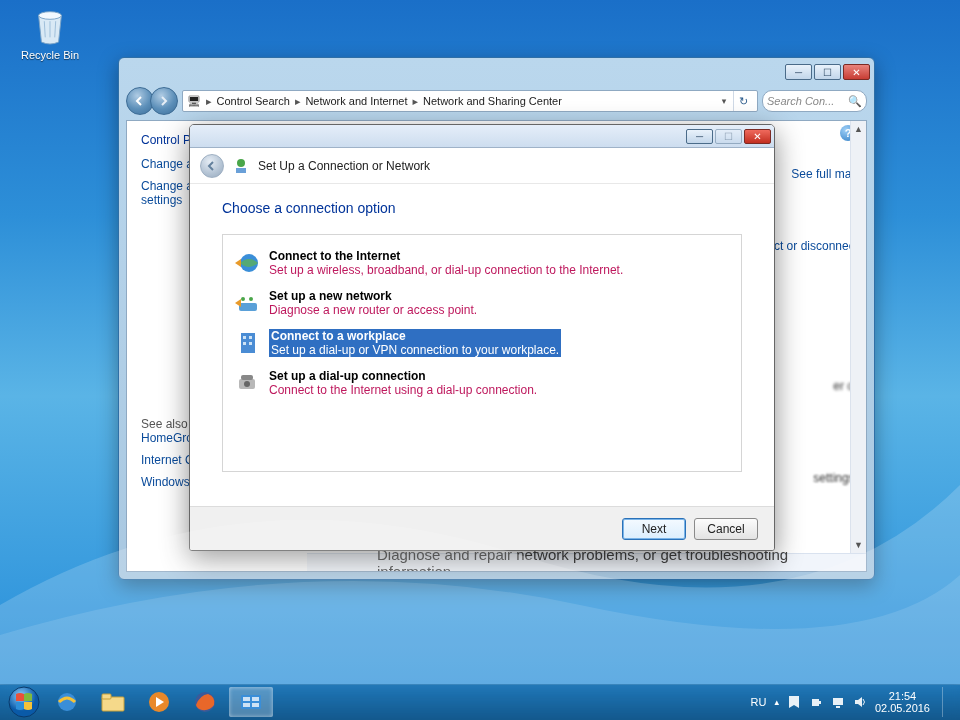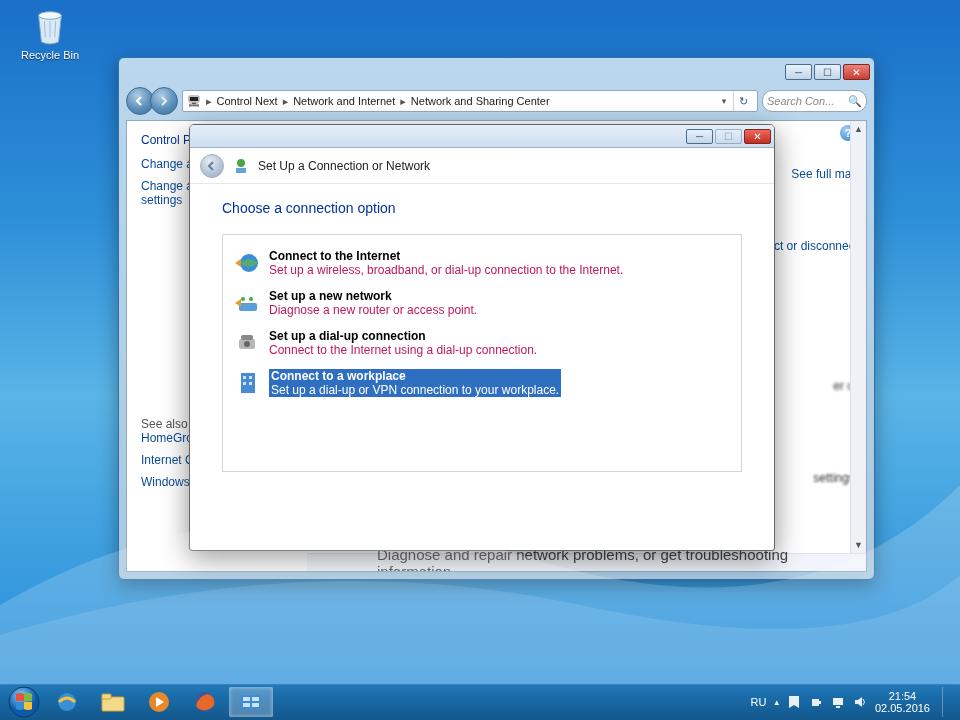--- a/index.html
+++ b/index.html
@@ -120,21 +120,21 @@
         </div>
       <div class="nav-circle">
           <svg width="12" height="12" viewBox="0 0 12 12">
             <path d="M4 2 L8 6 L4 10" stroke="#e6eef6" stroke-width="2" fill="none"></path>
           </svg>
         </div>
     </div>
     <div class="breadcrumb">
       <span>🖥</span>
       <span class="arr">▸</span>
-      <span>Control Next</span>
+      <span>Control Search</span>
       <span class="arr">▸</span>
       <span>Network and Internet</span>
       <span class="arr">▸</span>
       <span>Network and Sharing Center</span>
       <span style="flex:1"></span>
       <span class="bc-dd">▾</span>
       <span class="bc-refresh">↻</span>
     </div>
     <div class="search">
       <span>Search Con...</span>
@@ -211,43 +211,47 @@
         <div class="oi">
             <svg viewBox="0 0 28 28">
               <rect x="6" y="14" width="18" height="8" rx="2" fill="#5aa0d8"></rect>
               <path d="M2 14 L8 10 L8 18 Z" fill="#e89a2a"></path>
               <circle cx="10" cy="10" r="2" fill="#4aa64a"></circle>
               <circle cx="18" cy="10" r="2" fill="#4aa64a"></circle>
             </svg>
           </div>
         <div class="ot"><span class="t1">Set up a new network</span><br><span class="t2">Diagnose a new router or access point.</span></div>
       </div>
-      <div class="opt">
-        <div class="oi">
-            <svg viewBox="0 0 28 28">
-              <rect x="6" y="10" width="16" height="10" rx="2" fill="#b8b8b8"></rect>
-              <rect x="8" y="6" width="12" height="5" rx="2" fill="#888"></rect>
-              <circle cx="14" cy="15" r="3" fill="#666"></circle>
-            </svg>
-          </div>
-        <div class="ot"><span class="t1">Set up a dial-up connection</span><br><span class="t2">Connect to the Internet using a dial-up connection.</span></div>
-      </div>
       <div class="opt selected">
         <div class="oi">
             <svg viewBox="0 0 28 28">
               <rect x="8" y="4" width="14" height="20" fill="#4a8cd4"></rect>
               <rect x="10" y="7" width="3" height="3" fill="#cde2f5"></rect>
               <rect x="16" y="7" width="3" height="3" fill="#cde2f5"></rect>
               <rect x="10" y="13" width="3" height="3" fill="#cde2f5"></rect>
               <rect x="16" y="13" width="3" height="3" fill="#cde2f5"></rect>
             </svg>
           </div>
         <div class="ot"><span class="t1">Connect to a workplace</span><br><span class="t2">Set up a dial-up or VPN connection to your workplace.</span></div>
       </div>
-    </div>
+      <div class="opt">
+        <div class="oi">
+            <svg viewBox="0 0 28 28">
+              <rect x="6" y="10" width="16" height="10" rx="2" fill="#b8b8b8"></rect>
+              <rect x="8" y="6" width="12" height="5" rx="2" fill="#888"></rect>
+              <circle cx="14" cy="15" r="3" fill="#666"></circle>
+            </svg>
+          </div>
+        <div class="ot"><span class="t1">Set up a dial-up connection</span><br><span class="t2">Connect to the Internet using a dial-up connection.</span></div>
+      </div>
+    </div>
+  </div>
+  <div class="wiz-footer">
+    <div class="btn primary">Next</div>
+    <div class="btn">Cancel</div>
   </div>
 </div>
 
 <div class="wave">
   <svg viewBox="0 0 960 260" preserveAspectRatio="none">
       <path d="M0 180 Q 240 40 520 130 T 960 60 L960 260 L0 260 Z" fill="rgba(255,255,255,.18)"></path>
       <path d="M0 210 Q 300 120 580 180 T 960 150 L960 260 L0 260 Z" fill="rgba(255,255,255,.12)"></path>
     </svg>
 </div>
 

